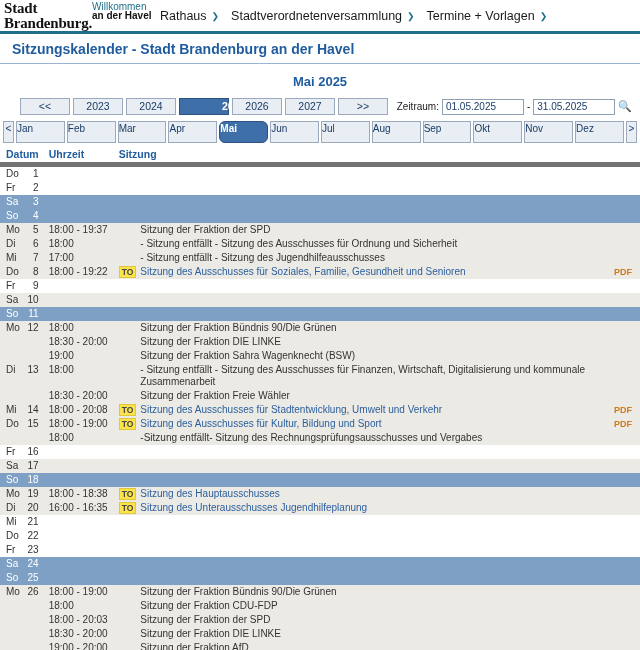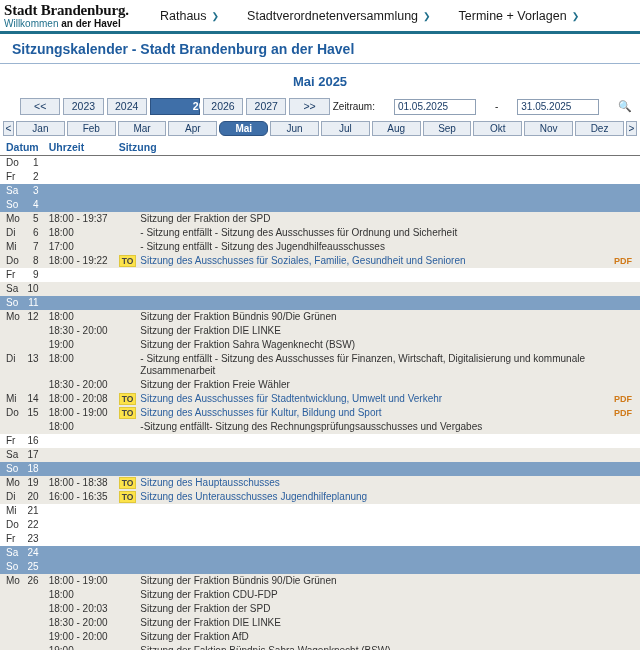--- a/index.html
+++ b/index.html
@@ -14,31 +14,31 @@
   }
   
   .topbar {
     height: 34px;
     display: flex;
     align-items: center;
     background: #ffffff;
     border-bottom: 3px solid #1f6f8b;
     padding-left: 4px;
   }
-  .logo { display: flex; flex-direction: column; justify-content: center; width: 150px; }
+  .logo { display: flex; flex-direction: row; justify-content: center; width: 150px; }
   .logo-main {
     font-family: "Liberation Serif", serif;
     font-size: 15px; font-weight: bold; color: #111; line-height: 15px;
     letter-spacing: -0.2px;
   }
   .logo-sub {
     font-size: 10px; color: #1f6f8b; line-height: 9px; margin-top: 1px;
   }
   .logo-sub b { color: #111; }
-  .navmenu { display: flex; align-items: center; gap: 28px; margin-left: 6px; }
+  .navmenu { display: flex; align-items: center; gap: 12px; margin-left: 6px; }
   .navitem {
     display: flex; align-items: center; gap: 5px;
     font-size: 12.5px; color: #1a1a1a; cursor: pointer;
   }
   .navitem .chev { font-size: 9px; color: #1f6f8b; }
   
   .pagetitle {
     padding: 7px 11px 6px 12px;
     font-size: 14px; font-weight: bold; color: #1f5c9e;
     border-bottom: 1px solid #9bb4d0;
@@ -56,48 +56,48 @@
     gap: 3px;
   }
   .ybtn {
     width: 50px; height: 17px; line-height: 15px;
     text-align: center; font-size: 10.5px;
     border: 1px solid #9aa9bd; background: #e9eef4; color: #1a3c66;
     cursor: pointer;
   }
   .ybtn.sel { background: #3f6fa8; color: #fff; border-color: #2c5282; font-weight: bold; padding-left: 42px; }
   .zeitraum {
-    margin-left: auto; display: flex; align-items: center; gap: 19px;
+    margin-left: auto; display: flex; align-items: center; gap: 3px;
     font-size: 10px; color: #222;
   }
   .zinput {
     border: 1px solid #8fa0b5; background: #fff; font-size: 10px;
     padding: 1px 3px; width: 82px; height: 16px; color: #1a3c66;
   }
   .mag { font-size: 11px; color: #33506f; cursor: pointer; }
   .monthbar {
     display: flex; align-items: stretch;
     padding: 0 3px 0 3px; gap: 2px;
   }
   .mbtn {
-    flex: 1; height: 15px; line-height: 13px;
-    text-align: center; font-size: 10px;
+    flex: 1; height: 22px; line-height: 13px;
+    font-size: 10px;
     border: 1px solid #9aa9bd; background: #e9eef4; color: #1a3c66;
     cursor: pointer;
   }
   .mbtn.sel { background: #3f6fa8; color: #fff; border-color: #2c5282; font-weight: bold; border-radius: 6px; }
   .arrow {
     width: 11px; text-align: center; font-size: 10px; line-height: 13px;
     border: 1px solid #9aa9bd; background: #e9eef4; color: #1a3c66; cursor: pointer;
   }
   
   table.sched { width: 100%; border-collapse: collapse; margin-top: 4px; }
   table.sched th {
     text-align: left; font-size: 10.5px; font-weight: bold; color: #1f5c9e;
-    border-bottom: 1px solid #737373;
+    border-bottom: 5px solid #737373;
     padding: 1px 2px 2px 2px;
   }
   table.sched td {
     padding: 1px 2px; font-size: 10px; vertical-align: top; line-height: 12px;
   }
   .c-day  { width: 20px; padding-left: 6px !important; color: #333; }
   .c-num  { width: 16px; text-align: right; color: #333; }
   .c-time { width: 76px; padding-left: 8px !important; color: #333; white-space: nowrap; }
   .c-to   { width: 18px; text-align: left; }
   .c-sitz { color: #333; }

